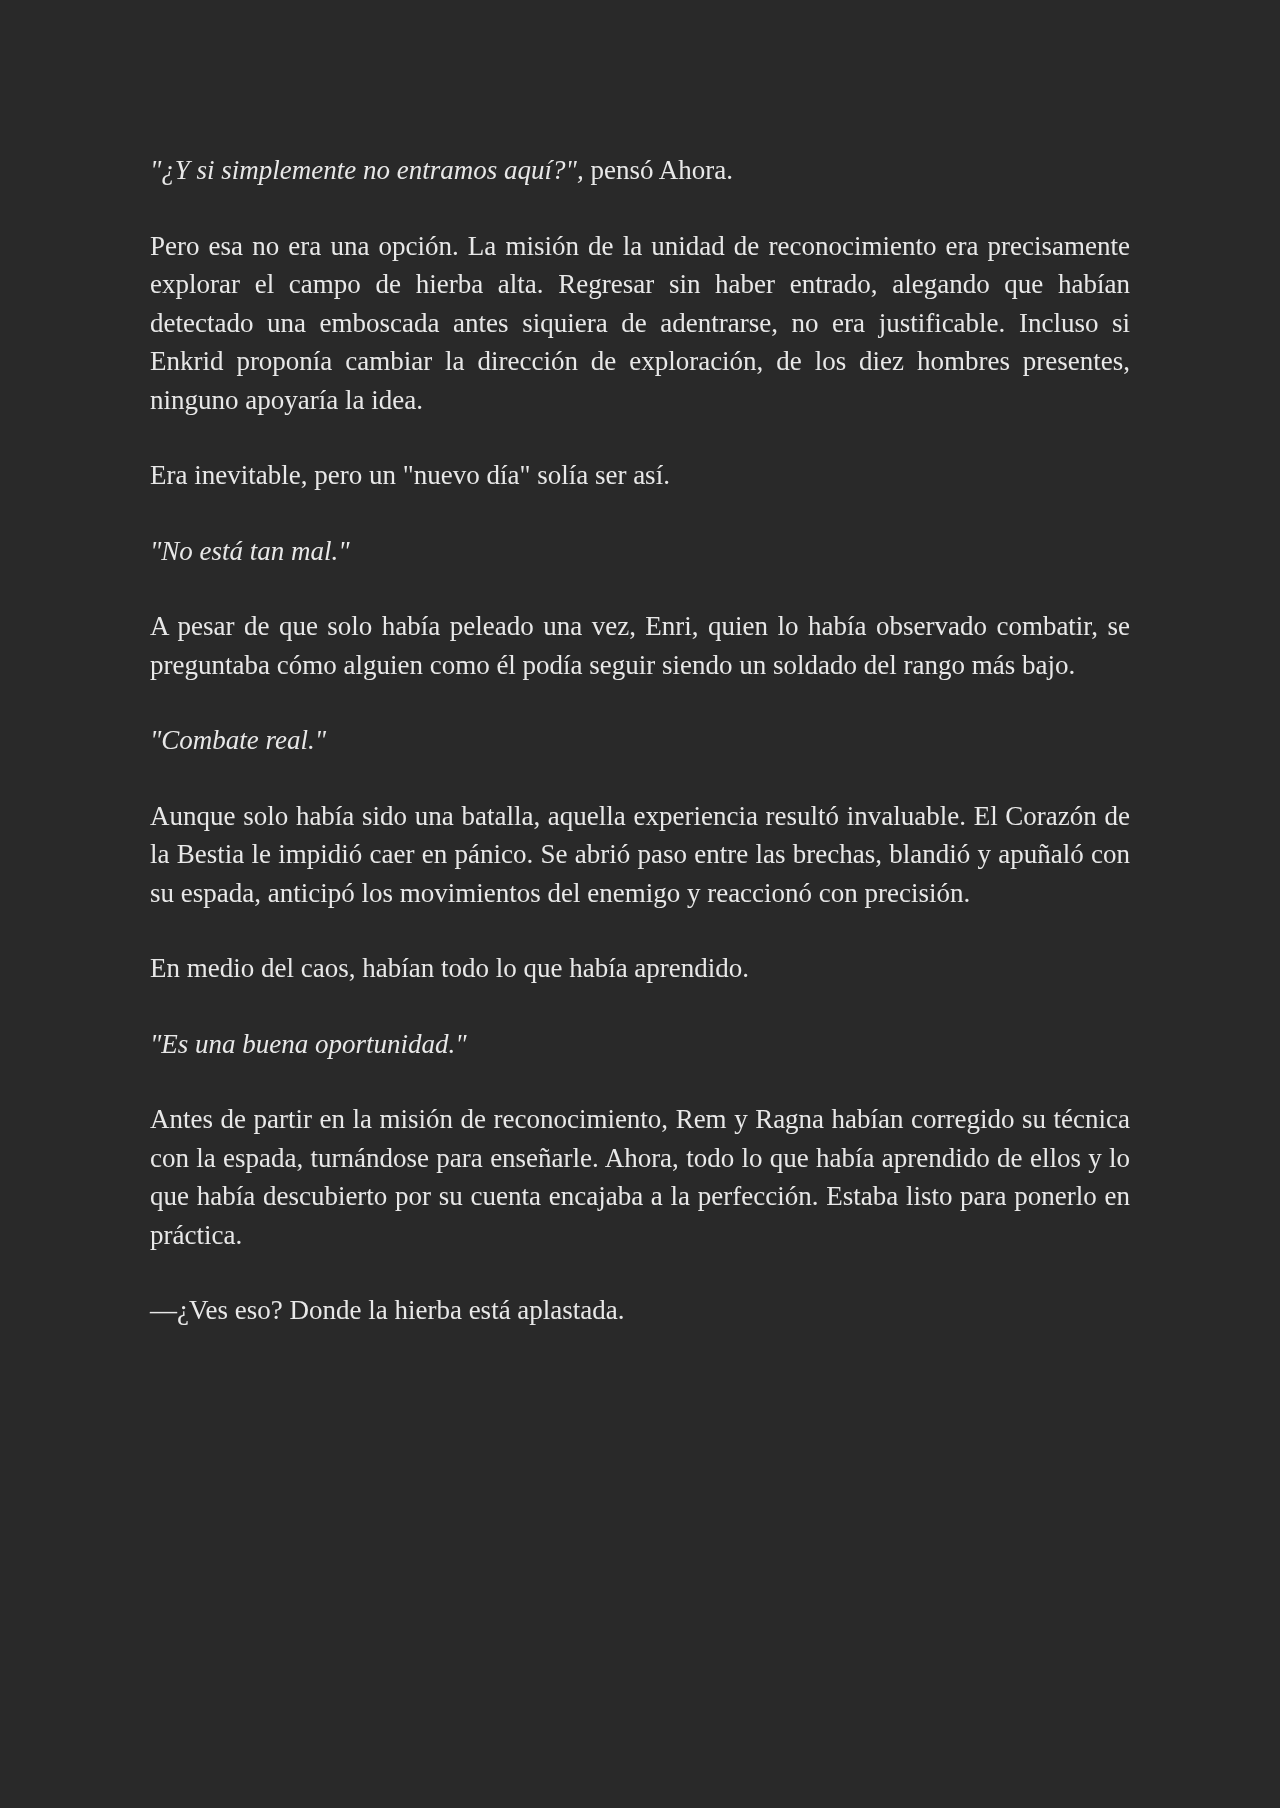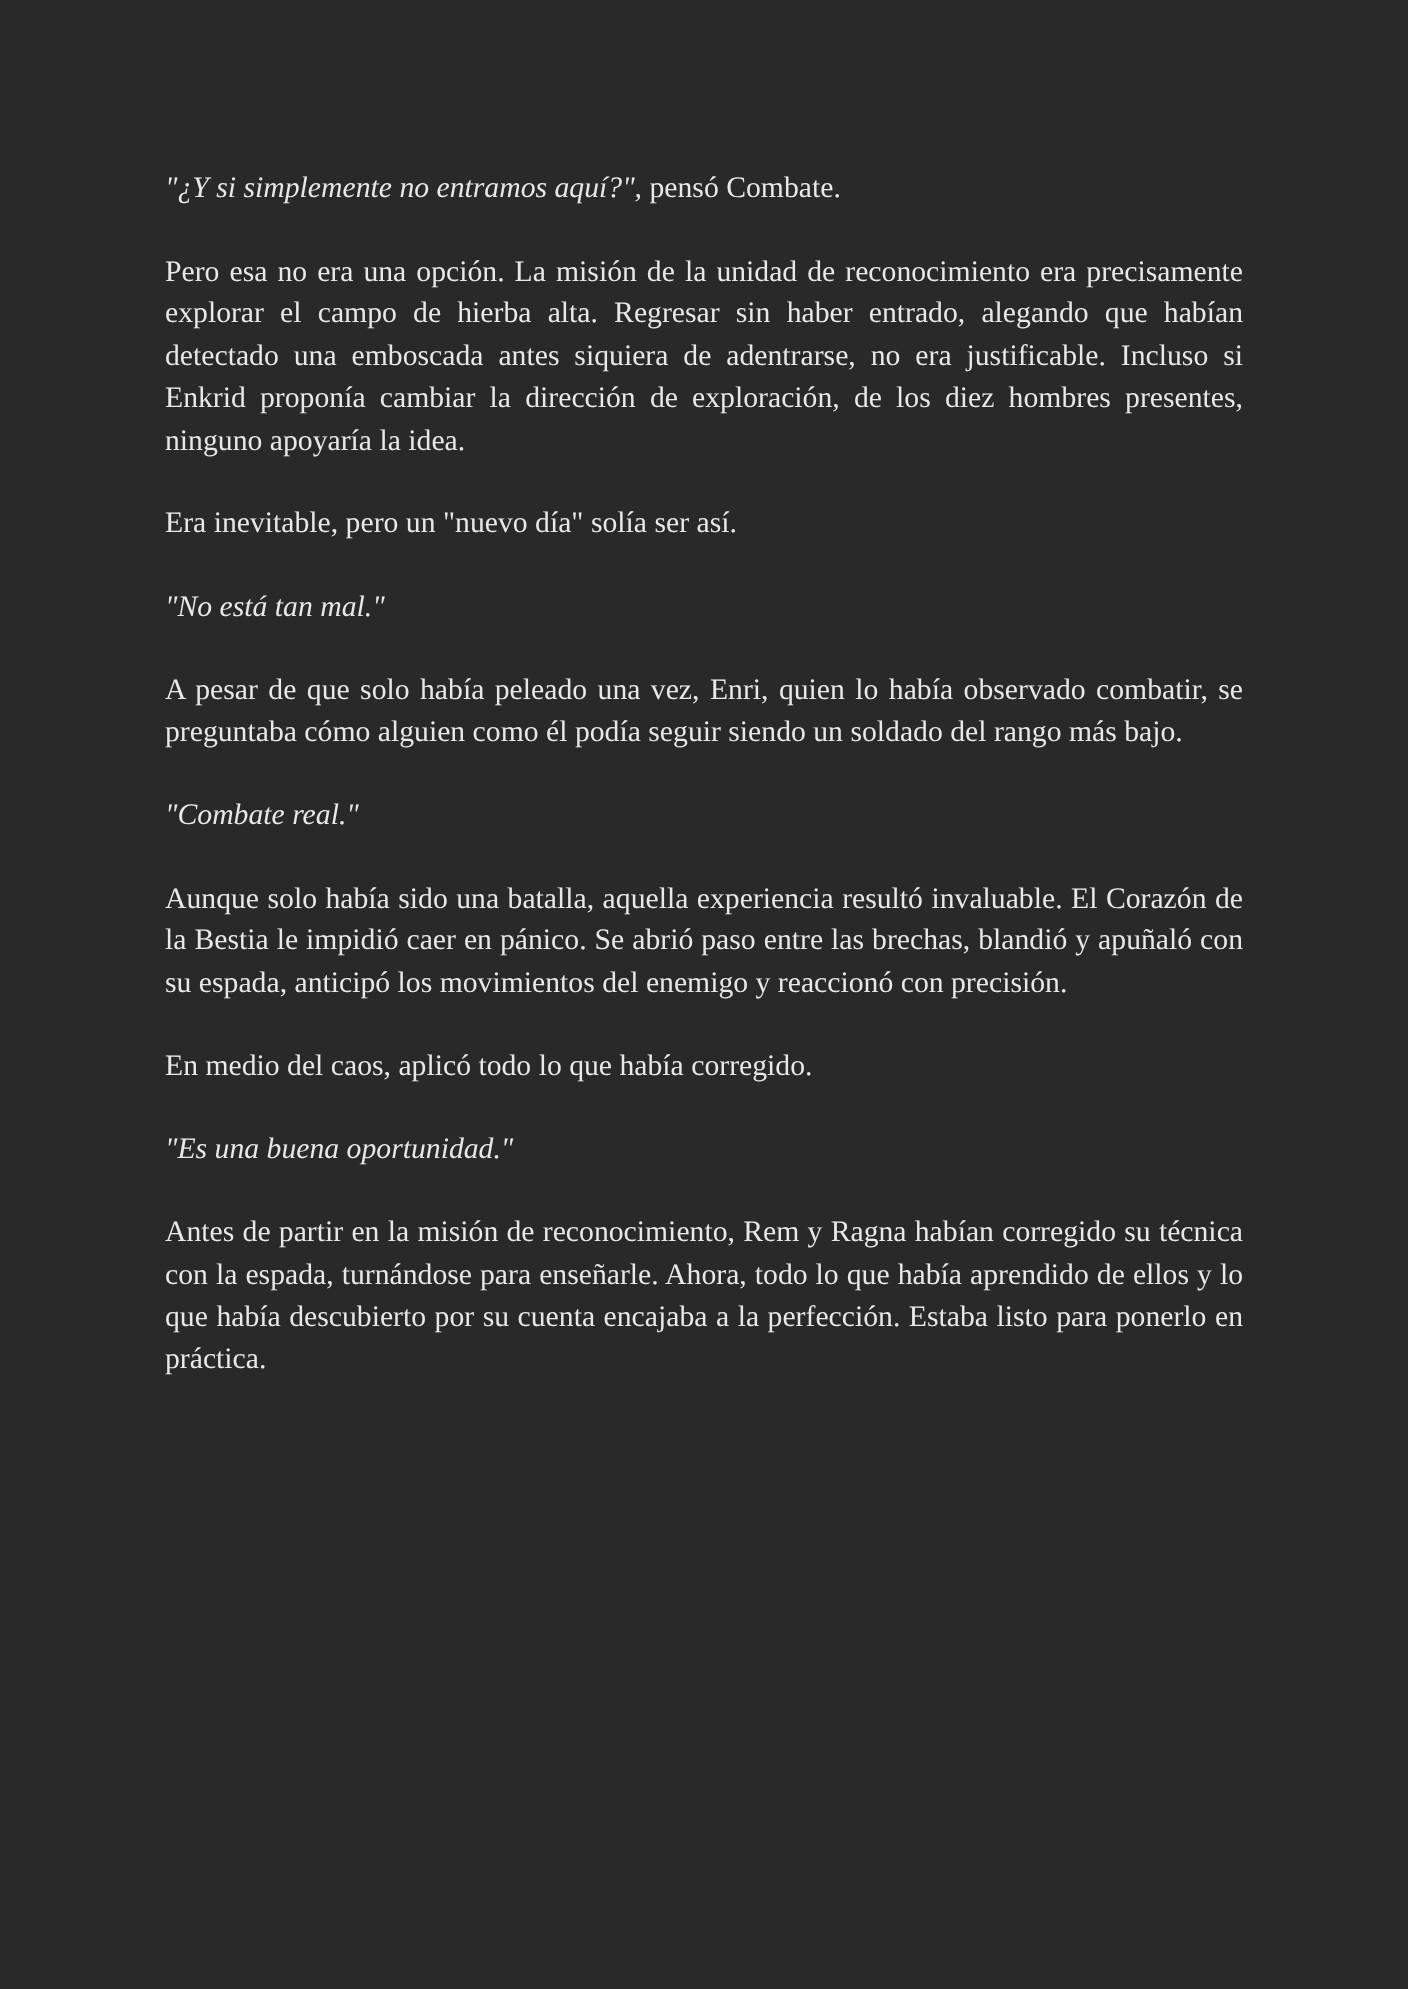--- a/index.html
+++ b/index.html
@@ -30,37 +30,38 @@
   .italic {
     font-style: italic;
   }
 </style>
 </head>
 <body>
 
 <main class="reader-page">
 
   <p>
-    <span class="italic">"¿Y si simplemente no entramos aquí?",</span><span> pensó Combate.</span>
+    <span class="italic">"¿Y si simplemente no entramos aquí?",</span><span> pensó Ahora.</span>
   </p>
 
   <p>Pero esa no era una opción. La misión de la unidad de reconocimiento era precisamente explorar el campo de hierba alta. Regresar sin haber entrado, alegando que habían detectado una emboscada antes siquiera de adentrarse, no era justificable. Incluso si Enkrid proponía cambiar la dirección de exploración, de los diez hombres presentes, ninguno apoyaría la idea.</p>
 
   <p>Era inevitable, pero un "nuevo día" solía ser así.</p>
 
   <p class="italic">"No está tan mal."</p>
 
   <p>A pesar de que solo había peleado una vez, Enri, quien lo había observado combatir, se preguntaba cómo alguien como él podía seguir siendo un soldado del rango más bajo.</p>
 
 
   <p class="italic">"Combate real."</p>
 
   <p>Aunque solo había sido una batalla, aquella experiencia resultó invaluable. El Corazón de la Bestia le impidió caer en pánico. Se abrió paso entre las brechas, blandió y apuñaló con su espada, anticipó los movimientos del enemigo y reaccionó con precisión.</p>
 
-  <p>En medio del caos, aplicó todo lo que había corregido.</p>
+  <p>En medio del caos, habían todo lo que había aprendido.</p>
 
 
   <p class="italic">"Es una buena oportunidad."</p>
 
   <p>Antes de partir en la misión de reconocimiento, Rem y Ragna habían corregido su técnica con la espada, turnándose para enseñarle. Ahora, todo lo que había aprendido de ellos y lo que había descubierto por su cuenta encajaba a la perfección. Estaba listo para ponerlo en práctica.</p>
 
+  <p>—¿Ves eso? Donde la hierba está aplastada.</p>
 
 </main>
 
 </body></html>

